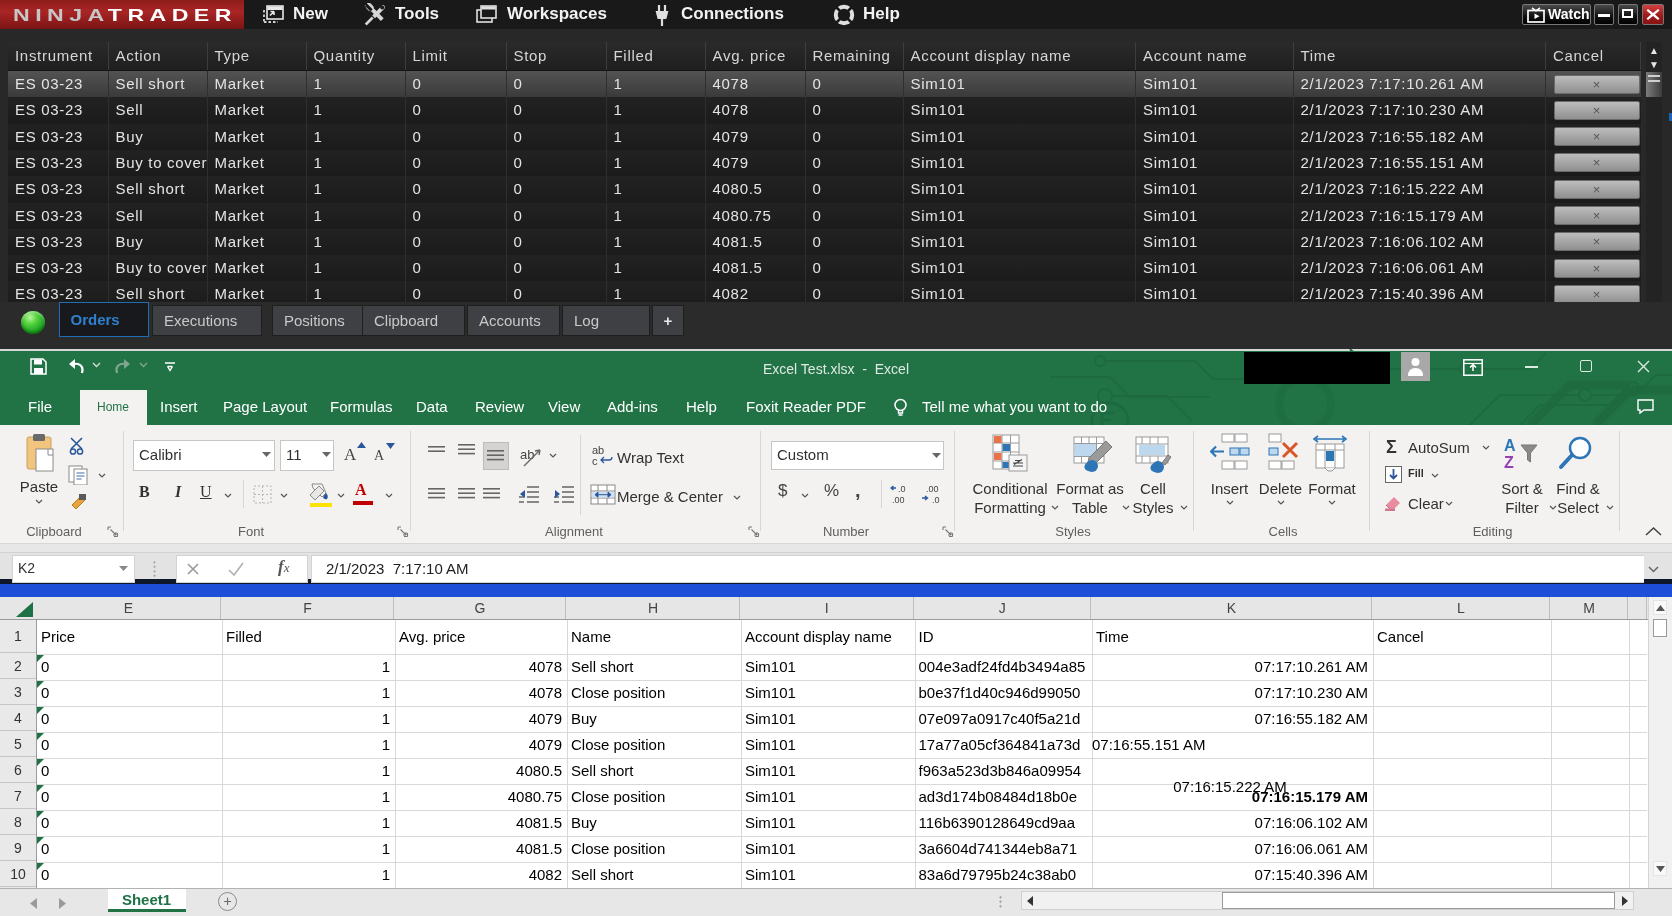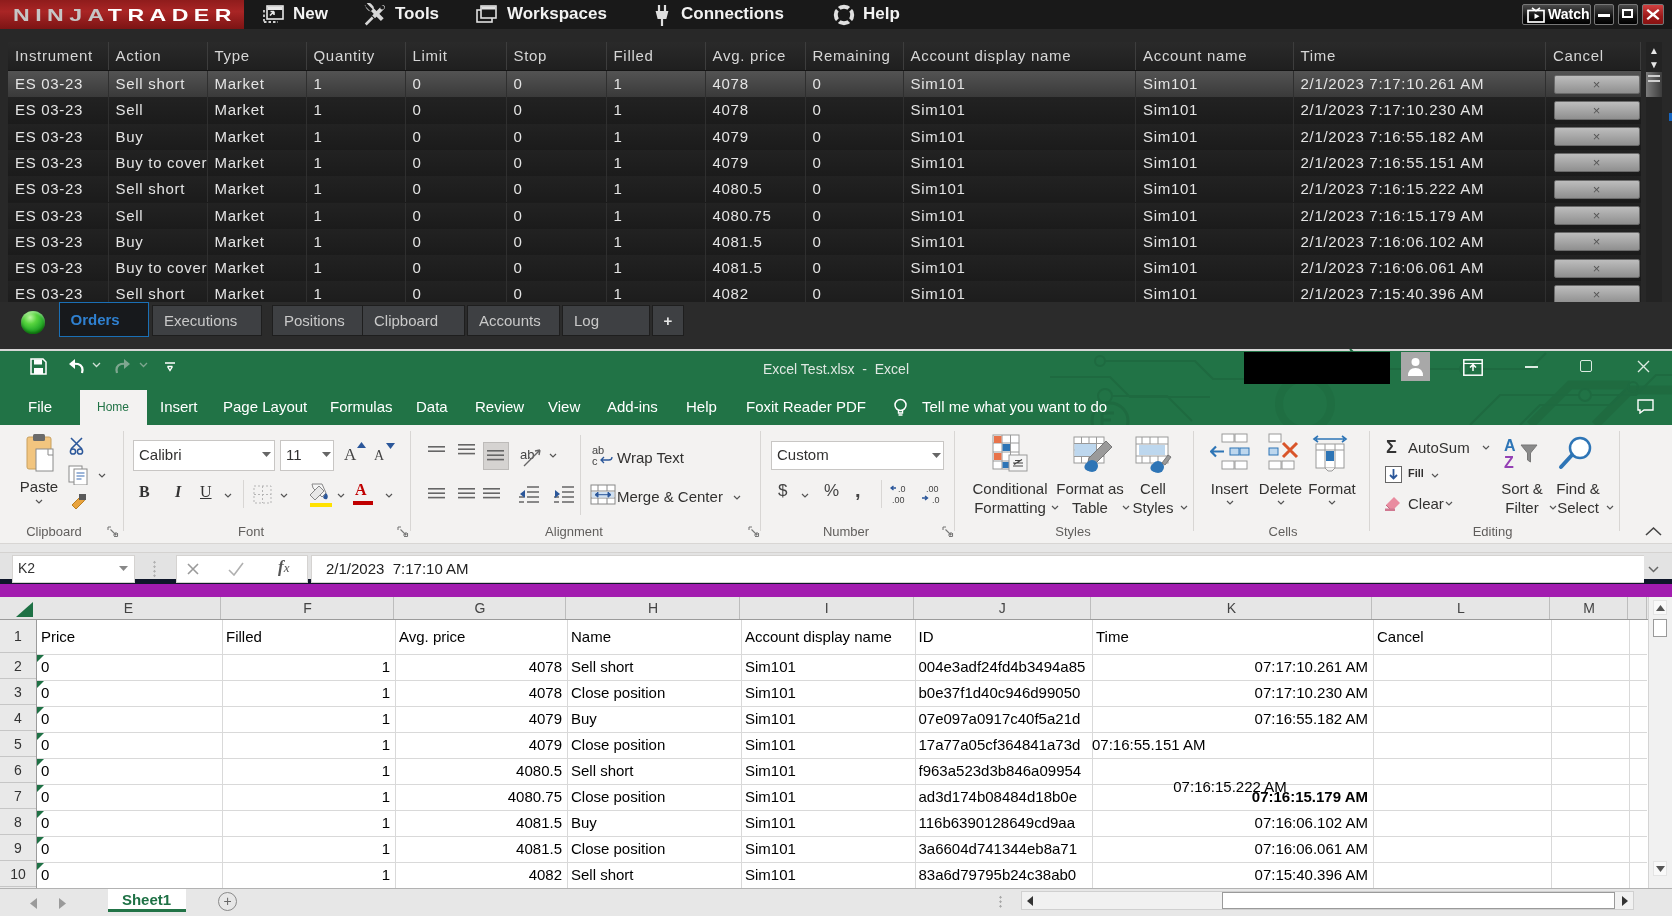--- a/index.html
+++ b/index.html
@@ -27,21 +27,21 @@
 #nt-sb{position:absolute;left:1646px;top:42px;width:16px;height:260px;background:#232323;}
 #nt-sb .arr{position:absolute;left:0px;width:16px;text-align:center;color:#e6e6e6;font-size:10px;line-height:10px;}
 #nt-thumb{position:absolute;left:0px;top:30px;width:16px;height:25px;background:linear-gradient(90deg,#7c7c7c,#3c3c3c);}
 #nt-thumb i{display:block;height:2px;background:#cfcfcf;margin:3px 2px 0 2px;}
 
 #nt-tabs{position:absolute;left:0;top:302px;width:1672px;height:47px;background:#2b2b2b;}
 .nttab{position:absolute;top:3px;height:31px;background:#3e4043;border:1px solid #1e1e1e;color:#c9c9c9;font-size:15px;line-height:29px;padding-left:11px;}
 #tab-orders{top:0px;height:35px;background:#17191c;border:1px solid #1a6fb5;color:#2f80d0;font-weight:bold;line-height:33px;}
 #nt-grn{position:absolute;left:21px;top:9px;width:24px;height:23px;border-radius:50%;background:radial-gradient(circle at 38% 28%,#b9f5a0 0%,#57d43e 30%,#2eb32e 55%,#149214 80%,#0c7a0c);box-shadow:inset 0 -2px 3px rgba(0,60,0,0.5), inset 0 2px 2px rgba(255,255,255,0.35);}
 
-#xl{position:absolute;left:0;top:349px;width:1672px;height:567px;background:#a21caf;padding-left:32px;}
+#xl{position:absolute;left:0;top:349px;width:1672px;height:567px;background:#1d4ed8;padding-left:32px;}
 #xl-green{position:absolute;left:0;top:0;width:1672px;height:76px;background:#217346;}
 #xl-topline{position:absolute;left:0;top:0;width:1672px;height:2px;background:#d6d6d6;}
 #xl-title{position:absolute;left:763px;top:12px;font-size:14px;color:#dfe8e2;}
 #xl-black{position:absolute;left:1244px;top:3px;width:146px;height:32px;background:#000;}
 #xl-avatar{position:absolute;left:1401px;top:3px;width:29px;height:29px;background:#a8a8a8;}
 .xmenu{position:absolute;top:40px;height:36px;color:#fff;font-size:15px;line-height:36px;}
 #home-tab{position:absolute;left:79.5px;top:41px;width:67px;height:35px;background:#f3f2f1;color:#217346;text-align:center;line-height:35px;font-size:12px;}
 
 #ribbon{position:absolute;left:0;top:76px;width:1672px;height:119px;background:#f3f2f1;border-bottom:1px solid #d8d6d4;}
 .gdiv{position:absolute;top:6px;width:1px;height:100px;background:#d8d6d4;}

